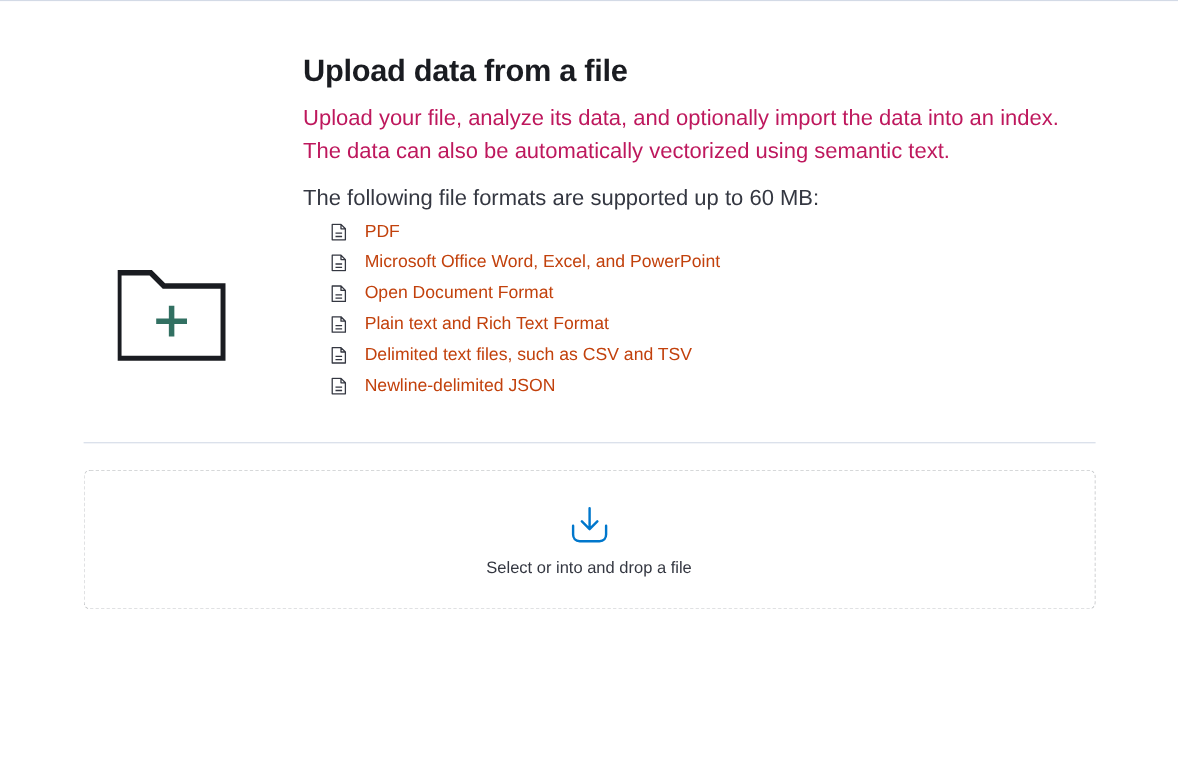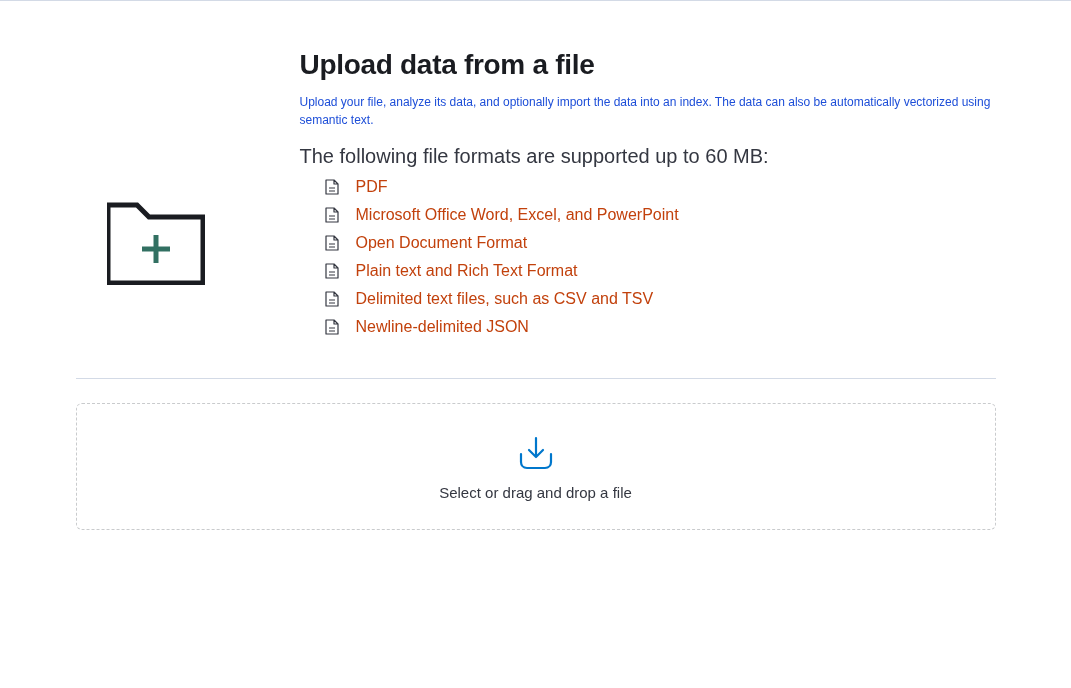--- a/index.html
+++ b/index.html
@@ -16,45 +16,45 @@
       border-top: 1px solid #d3dae6;
       overflow: hidden;
     }
     .container {
       max-width: 920px;
       margin: 0 auto;
       padding: 40px 0 0 0;
     }
     .header-row {
       display: flex;
-      align-items: flex-start;
-      gap: 64px;
+      align-items: center;
+      gap: 40px;
       padding: 0 0 24px 0;
     }
     .icon-col {
       flex: 0 0 160px;
       display: flex;
       justify-content: center;
       padding-top: 160px;
     }
     .content-col {
       flex: 1;
       padding-top: 8px;
     }
     h1.page-title {
       font-size: 28px;
       font-weight: 700;
       color: #1a1c21;
       margin-bottom: 12px;
       letter-spacing: -0.3px;
     }
     .description {
-      font-size: 12px;
+      font-size: 20px;
       line-height: 1.5;
-      color: #1d4ed8;
+      color: #be185d;
       margin-bottom: 16px;
     }
     .section-intro {
       font-size: 20px;
       color: #343741;
       margin-top: 16px;
       margin-bottom: 10px;
     }
     .format-list {
       list-style: none;
@@ -178,15 +178,15 @@
 
   <hr class="divider">
 
   <div class="dropzone">
     <span class="import-icon">
       <svg width="38" height="34" viewBox="0 0 38 34" fill="none">
         <path d="M19 2 V20 M12 14 L19 21 L26 14" stroke="#07c" stroke-width="2.2" fill="none" stroke-linecap="round" stroke-linejoin="round"></path>
         <path d="M4 18 V26 C4 29 6 32 10 32 H28 C32 32 34 29 34 26 V18" stroke="#07c" stroke-width="2.2" fill="none" stroke-linecap="round" stroke-linejoin="round"></path>
       </svg>
     </span>
-    <span class="dropzone-label">Select or drag and drop a file</span>
+    <span class="dropzone-label">Select or into and drop a file</span>
   </div>
 </div>
 
 </body></html>

